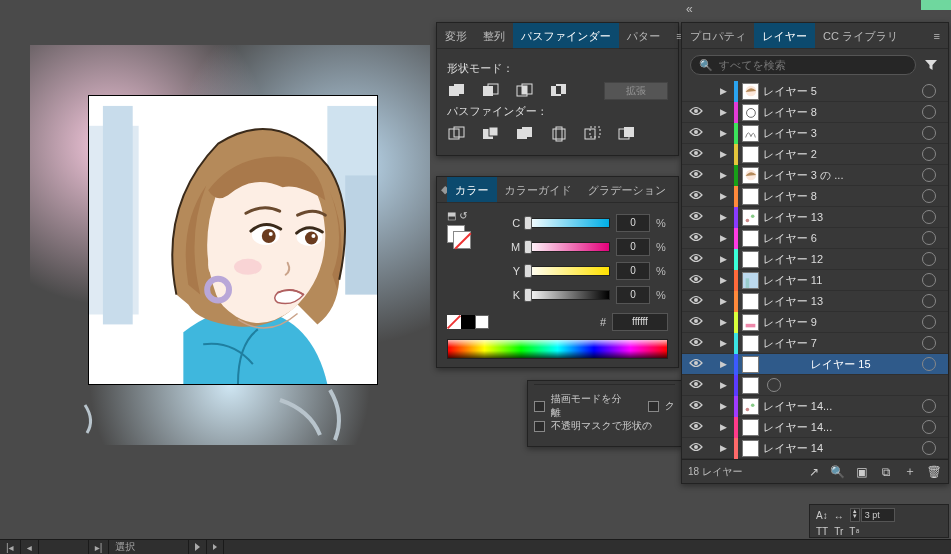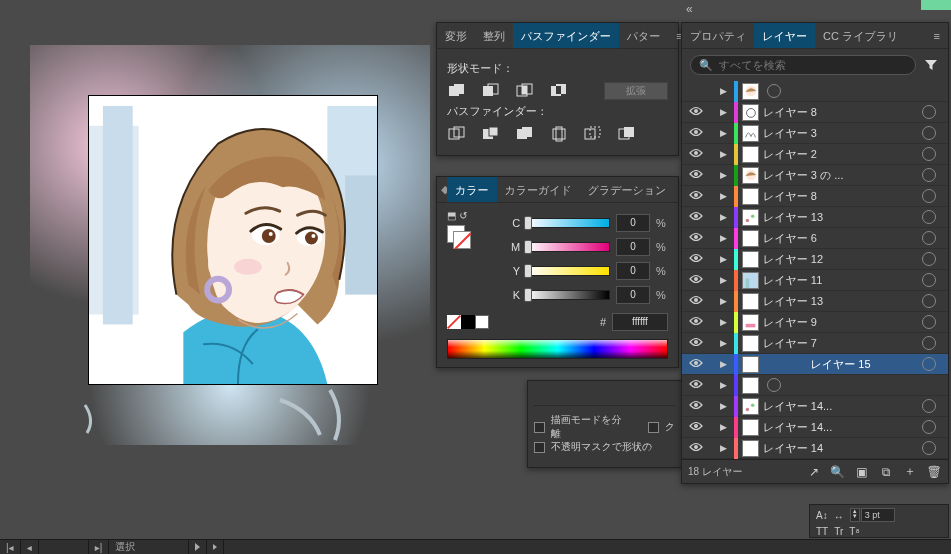--- a/index.html
+++ b/index.html
@@ -62,21 +62,21 @@
   .tri .black { background:#000; }
   .tri .white { background:#fff; border:1px solid #666; }
   .hexhash { margin-left:auto; color:#ccc; }
   .hexbox { width:56px; height:18px; background:#262626; border:1px solid #555; color:#ddd; text-align:center; line-height:16px; font-size:10px;}
   .spectrum { height:20px; margin-top:8px; border:1px solid #222;
     background: linear-gradient(to bottom, rgba(255,255,255,0.7), rgba(255,255,255,0) 40%, rgba(0,0,0,0) 60%, rgba(0,0,0,0.7)),
                 linear-gradient(90deg, #ff0000,#ffff00,#00ff00,#00ffff,#0000ff,#ff00ff,#ff0000);
   }
 
   
-  .opts-snippet { position:absolute; left:527px; top:380px; width:155px; background:#383838; border:1px solid #222; padding:24px 6px 10px; box-shadow:0 2px 6px rgba(0,0,0,.4);}
+  .opts-snippet { position:absolute; left:527px; top:380px; width:155px; background:#383838; border:1px solid #222; padding:3px 6px 10px; box-shadow:0 2px 6px rgba(0,0,0,.4);}
   .opts-snippet .row { display:flex; align-items:center; gap:6px; height:20px; font-size:10px; color:#ccc;}
   .chk { width:11px; height:11px; border:1px solid #888; background:#2a2a2a; display:inline-block;}
 
   
   .panel-group-b { position:absolute; left:681px; top:22px; right:2px; background:#383838; border:1px solid #222; box-shadow:0 2px 6px rgba(0,0,0,.4);}
   .searchrow { display:flex; align-items:center; gap:6px; padding:6px 8px; }
   .searchbox { flex:1; height:20px; background:#262626; border:1px solid #555; border-radius:10px; display:flex; align-items:center; padding:0 8px; color:#777;}
   .searchbox .mag { margin-right:6px; color:#999; font-size:11px;}
   .funnel { width:18px; height:18px; color:#ddd; display:flex; align-items:center; justify-content:center; cursor:pointer;}
 
@@ -375,20 +375,21 @@
   <div class="layerlist" id="layerlist">
         <div class="layer-row">
           <span class="eye off"></span>
           <span class="locksp"></span>
           <span class="arrow">▶</span>
           <span class="colstrip" style="background:#2aa3ef"></span>
           <span class="thumb"><svg viewBox="0 0 17 17">
               <circle cx="9" cy="8" r="6" fill="#fce8dc"></circle>
               <path d="M3 9 Q9 1 15 8" fill="#b58a5a"></path>
             </svg></span>
+          <span class="layer-name">レイヤー 5</span>
           <span class="target"></span>
           <span class="selbox"></span>
         </div>
         <div class="layer-row">
           <span class="eye "><svg class="eye-svg" viewBox="0 0 14 10">
               <path d="M1 5 Q7 -2 13 5 Q7 12 1 5 Z" fill="none" stroke="#ccc" stroke-width="1.2"></path>
               <circle cx="7" cy="5" r="2" fill="#ccc"></circle>
             </svg></span>
           <span class="locksp"></span>
           <span class="arrow">▶</span>

